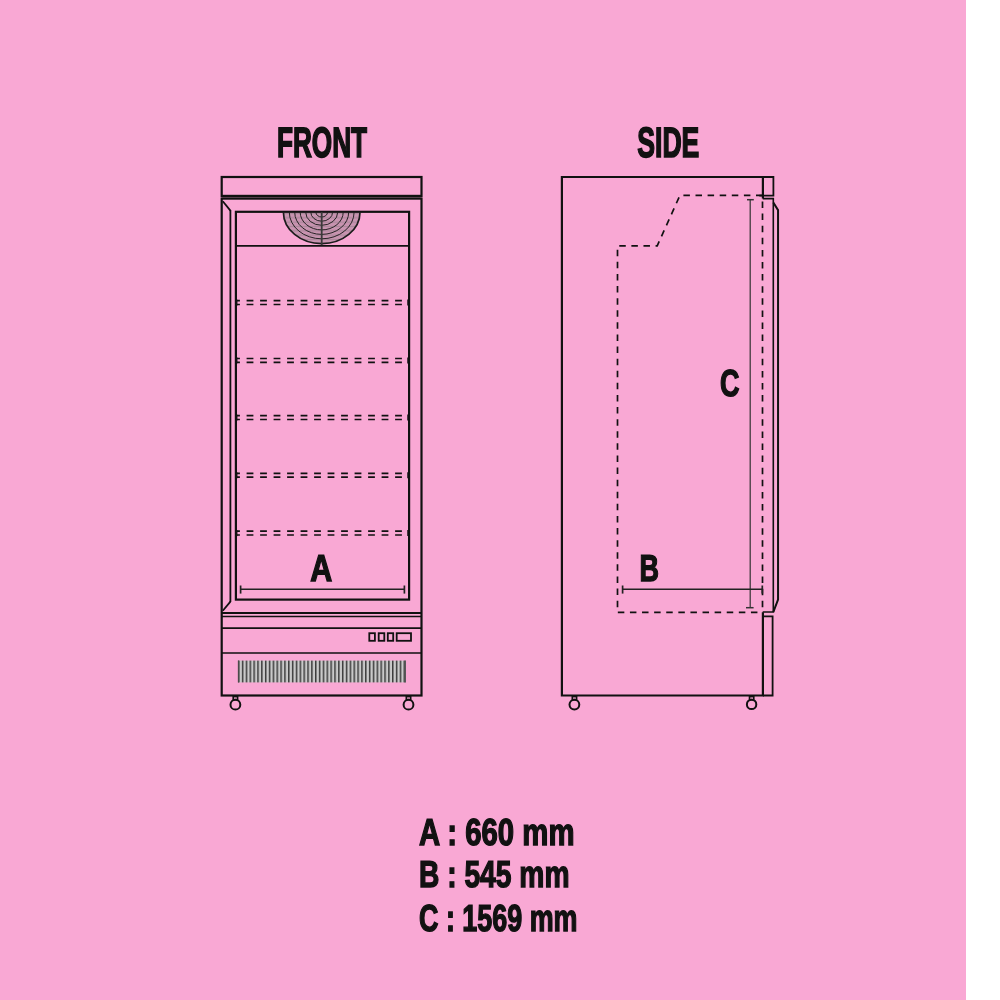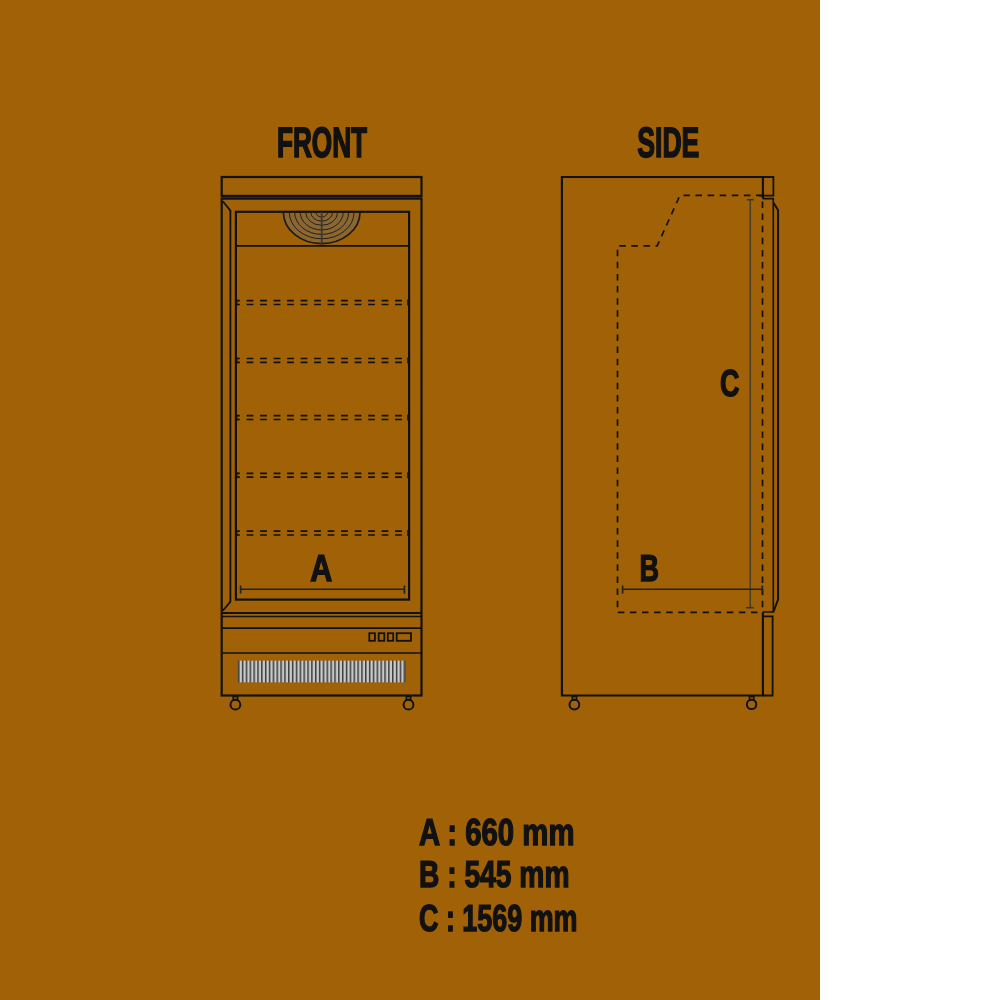--- a/index.html
+++ b/index.html
@@ -1,16 +1,16 @@
 <!DOCTYPE html>
 <html><head>
 <meta charset="utf-8">
 <style>
   html,body{margin:0;padding:0;background:#ffffff;}
-  .page{width:820px;height:1000px;position:relative;background:#a16207;overflow:hidden;text-decoration:underline;}
+  .page{width:966px;height:1000px;position:relative;background:#f9a8d4;overflow:hidden;text-decoration:underline;}
   svg{position:absolute;top:0;left:0;}
   text{font-family:"Liberation Sans", sans-serif;font-weight:bold;fill:#111111;stroke:#111111;paint-order:stroke;-webkit-font-smoothing:antialiased;text-rendering:geometricPrecision;}
 </style>
 </head>
 <body>
 <div class="page">
 <svg width="1000" height="1000" viewBox="0 0 1000 1000" style="will-change:transform;">
   <defs>
     <clipPath id="fanclip">
       <path d="M283.4 212.2 A38.3 31.4 0 0 0 360 212.2 Z"></path>

